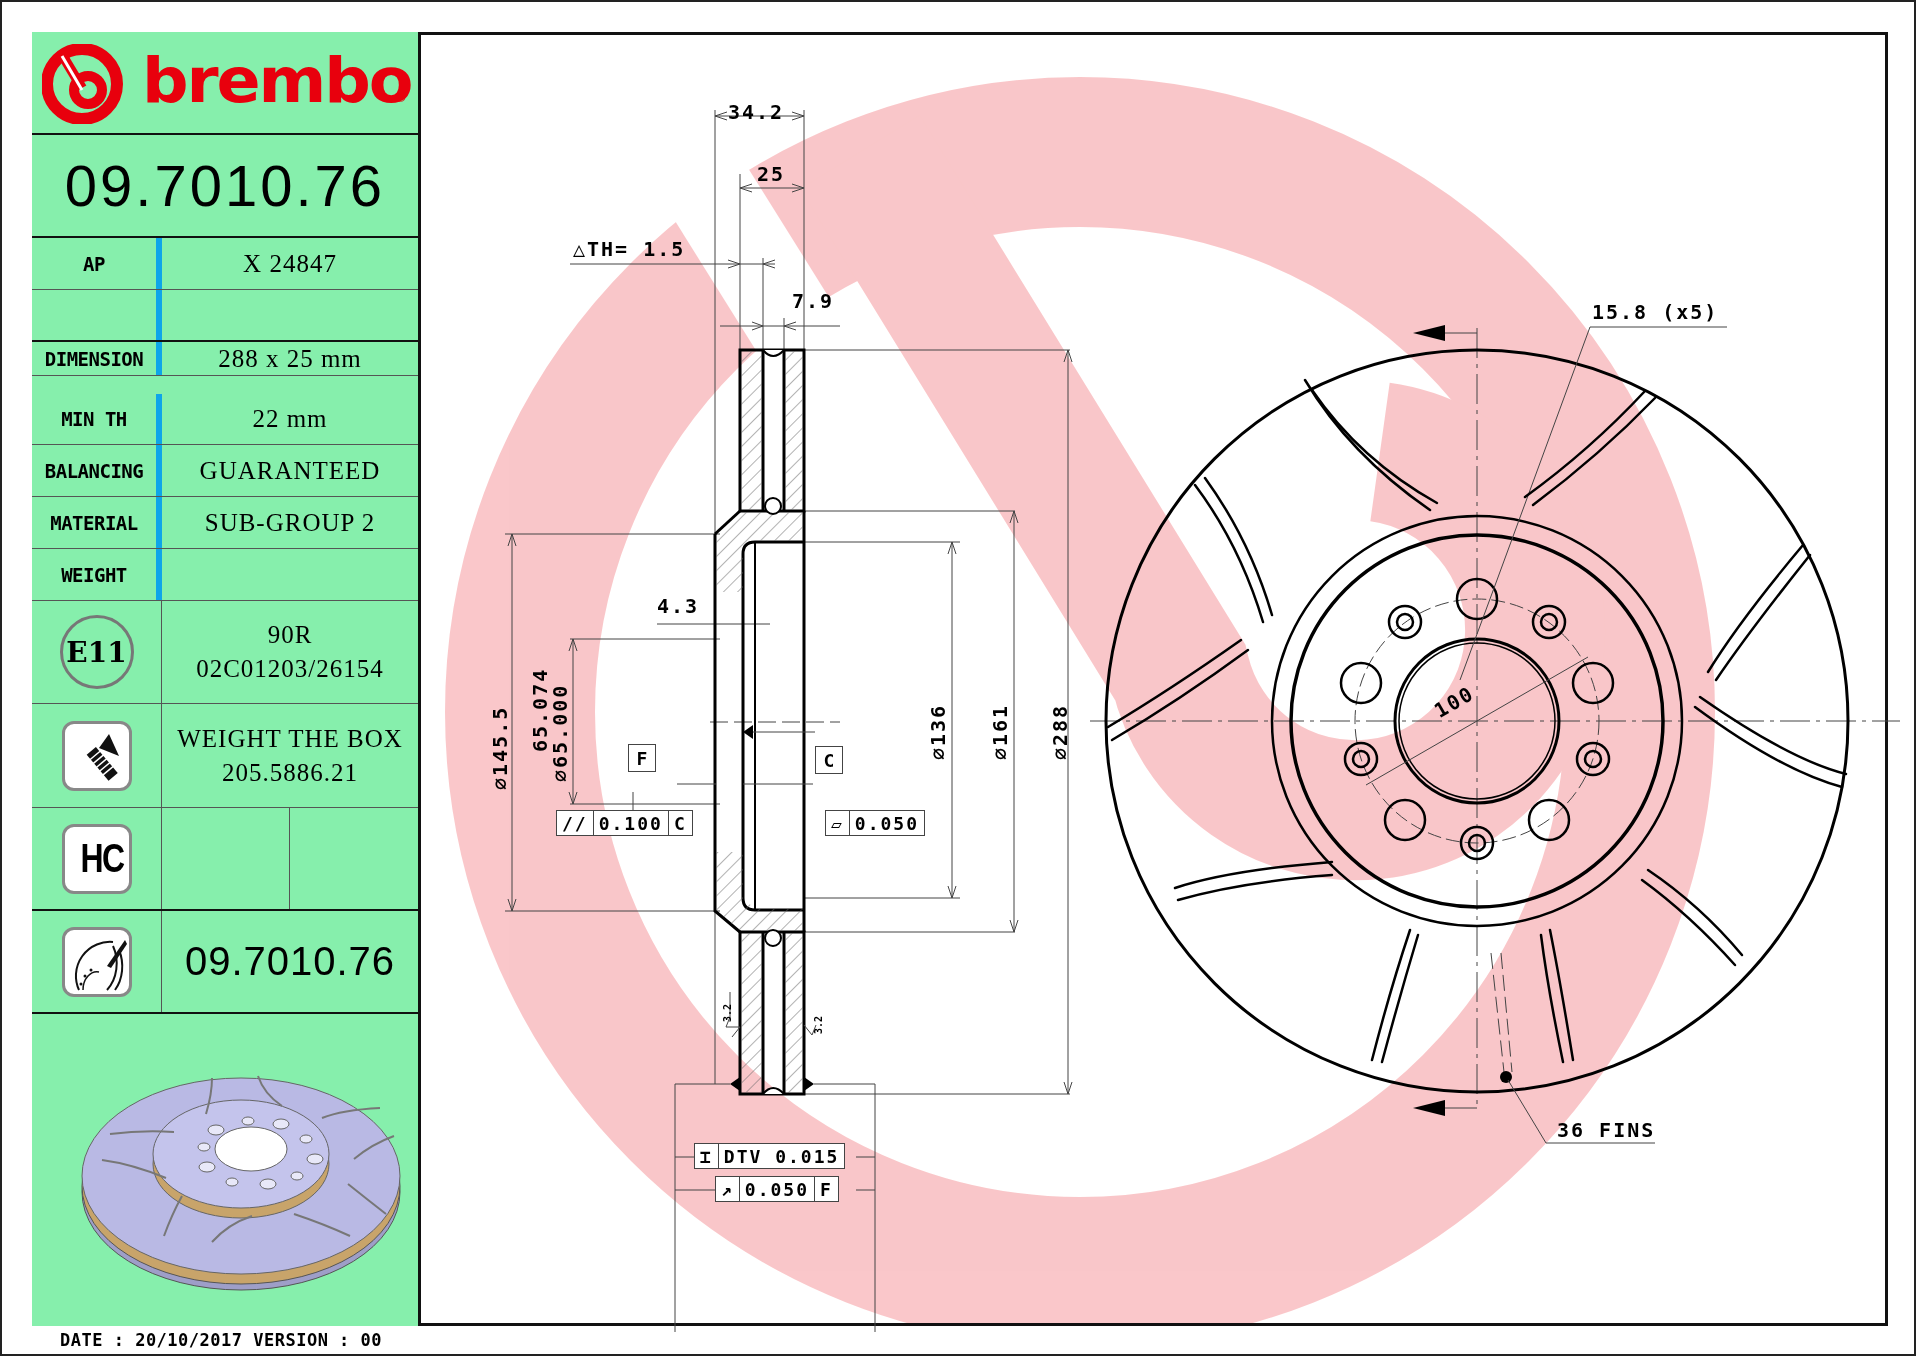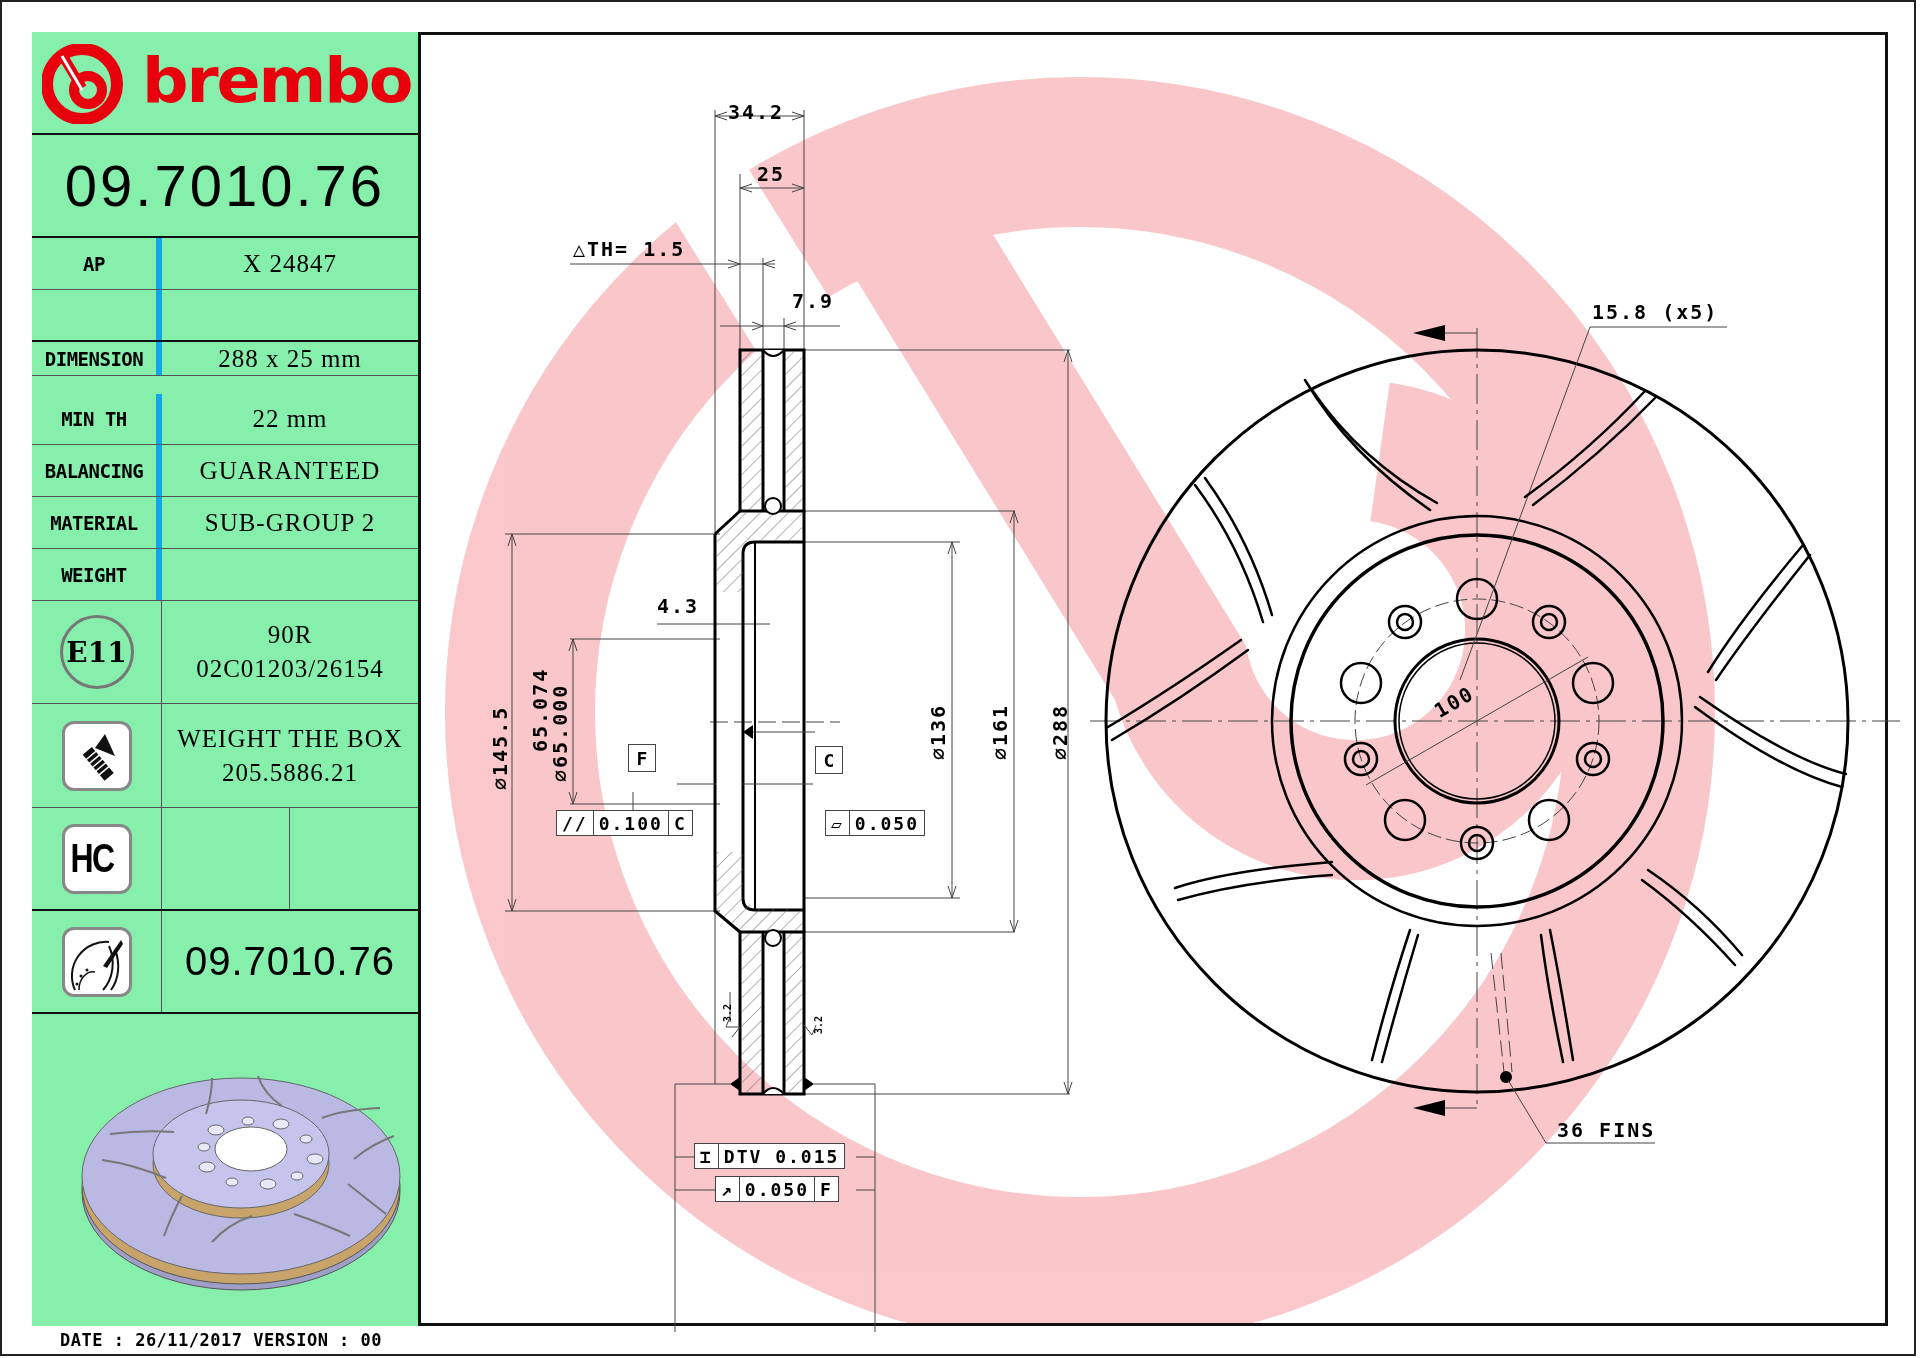--- a/index.html
+++ b/index.html
@@ -15,21 +15,21 @@
   .info-table { position: absolute; left: 32px; top: 32px; width: 389px; height: 1294px;
                 border-right: 3px solid #111; box-sizing: border-box; background: #86efac; }
   .row { position: absolute; left: 0; width: 386px; border-bottom: 1px solid #555; box-sizing: border-box; }
   .row.thick { border-bottom: 2px solid #111; }
   .cell { position: absolute; top: 0; bottom: 0; display: flex; align-items: center; justify-content: center; text-align: center; box-sizing: border-box; }
   .cell.label { left: 0; width: 130px; border-right: 6px solid #0ea5e9; font-family: "DejaVu Sans Mono", monospace; font-weight: bold; font-size: 19px; letter-spacing: -0.5px; }
   .cell.value { left: 130px; right: 0; font-family: Liberation Serif, serif; font-size: 25px; letter-spacing: 1px; }
   .cell.value.two-line { flex-direction: column; line-height: 34px; }
   .part-no-big { font-family: "Liberation Sans", sans-serif; font-size: 58px; letter-spacing: 3px; }
   .part-no-med { font-family: "Liberation Sans", sans-serif; font-size: 40px; letter-spacing: 1px; }
-  .icon-box { width: 70px; height: 70px; border: 3px solid #888; border-radius: 12px; box-sizing: border-box; display: flex; align-items: center; justify-content: flex-start; background: #fff; }
+  .icon-box { width: 70px; height: 70px; border: 3px solid #888; border-radius: 12px; box-sizing: border-box; display: flex; align-items: center; justify-content: flex-end; background: #fff; }
   .e11 { width: 74px; height: 74px; border: 3px solid #777; border-radius: 50%; box-sizing: border-box;
          display: flex; align-items: center; justify-content: center; font-family: "DejaVu Serif", serif; font-weight: bold; font-size: 28px; }
   .hc-text { font-family: "Liberation Sans", sans-serif; font-weight: bold; font-size: 40px; transform: scaleX(0.8); letter-spacing: -2px; }
 
   .footer { position: absolute; left: 60px; top: 1330px; font-family: "DejaVu Sans Mono", monospace; font-weight: bold; font-size: 17px; letter-spacing: 0.5px; }
 
   
   .dim { position: absolute; font-family: "DejaVu Sans Mono", monospace; font-size: 20px; font-weight: bold; letter-spacing: 2px; white-space: nowrap; }
   .dim.vert { transform-origin: left top; transform: rotate(-90deg); }
   .fcf { position: absolute; display: flex; border: 1px solid #444; background: #fff; height: 26px; box-sizing: border-box; font-family: "DejaVu Sans Mono", monospace; font-size: 18px; font-weight: bold; letter-spacing: 2px; }
@@ -192,21 +192,21 @@
           <path d="M 262 200 Q 292 210 318 222"></path>
         <path d="M 150 182 Q 140 200 132 222"></path>
           <path d="M 220 202 Q 196 210 180 228"></path>
           <path d="M 78 120 Q 110 116 142 118"></path>
           <path d="M 70 146 Q 100 150 134 164"></path>
       </g>
     </svg>
   </div>
 </div>
 
-<div class="footer">DATE : 26/11/2017 VERSION : 00</div>
+<div class="footer">DATE : 20/10/2017 VERSION : 00</div>
 
 <svg width="1500" height="1300" viewBox="0 0 1500 1300" style="left:420px;top:32px;">
   <g stroke="#444" stroke-width="1" fill="none">
 
     <line x1="295" y1="78" x2="295" y2="1052"></line>
     <line x1="384" y1="78" x2="384" y2="318"></line>
     <line x1="320" y1="142" x2="320" y2="318"></line>
 
     <line x1="295" y1="84" x2="384" y2="84"></line>
 

